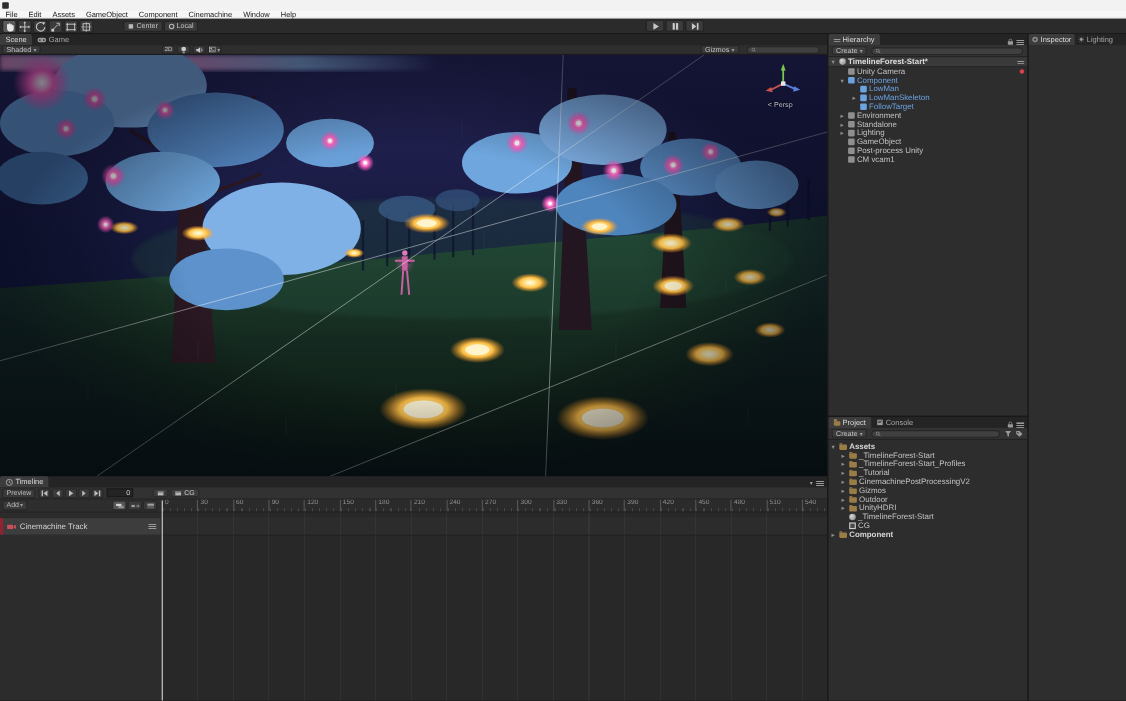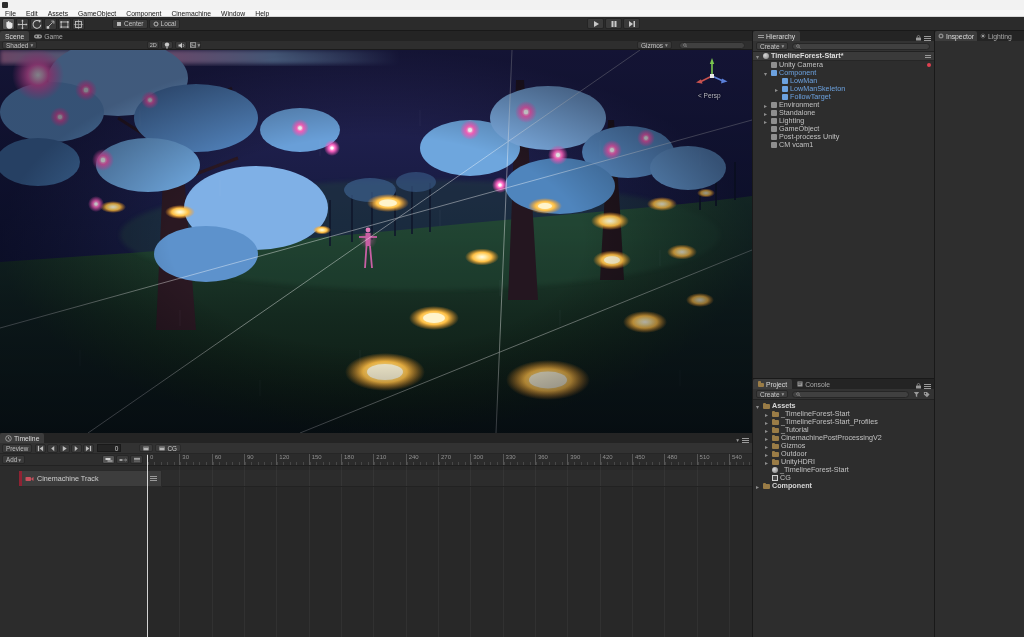--- a/index.html
+++ b/index.html
@@ -79,21 +79,21 @@
   .frame-field{width:24px;height:8px;background:#242424;border:1px solid #1a1a1a;color:#cccccc;
                font-size:6.5px;text-align:right;padding-right:2px;line-height:8px;}
   .chip{height:8px;background:#3c3c3c;border:1px solid #2a2a2a;border-radius:2px;color:#cccccc;
         font-size:6.3px;display:flex;align-items:center;gap:2px;padding:0 3px;}
   .ruler{background:#2b2b2b;border-bottom:1px solid #1f1f1f;display:flex;overflow:hidden;}
   .tick{flex:0 0 32.33px;height:100%;position:relative;border-left:1px solid #565656;
         background:repeating-linear-gradient(90deg,#474747 0 1px,transparent 1px 6.46px) 0 100%/100% 3px no-repeat;}
   .tick-num{position:absolute;left:2px;top:0;font-size:6px;color:#929292;font-style:normal;}
   .clip-area{background-color:#282828;
              background-image:repeating-linear-gradient(90deg,rgba(255,255,255,.045) 0 1px,transparent 1px 32.33px);}
-  .track-row{display:flex;margin-left:19px;}
+  .track-row{display:flex;}
   .track-head{width:147px;height:17px;background:#3d3d3d;border:1px solid #2a2a2a;border-left:none;
               display:flex;align-items:center;gap:3px;position:relative;padding-left:6px;}
   .track-head::before{content:"";position:absolute;left:0;top:0;bottom:0;width:2.5px;background:#8e2333;}
   .track-label{font-size:7.2px;color:#d0d0d0;}
   .track-head .hamburger{margin-left:auto;margin-right:4px;}
   .playhead{width:1px;background:rgba(240,240,240,.85);}
 
   .editmode{width:13px;height:9px;background:#3a3a3a;border:1px solid #272727;border-radius:2px;
             display:flex;align-items:center;justify-content:center;}
   .editmode.active{background:#555;}

